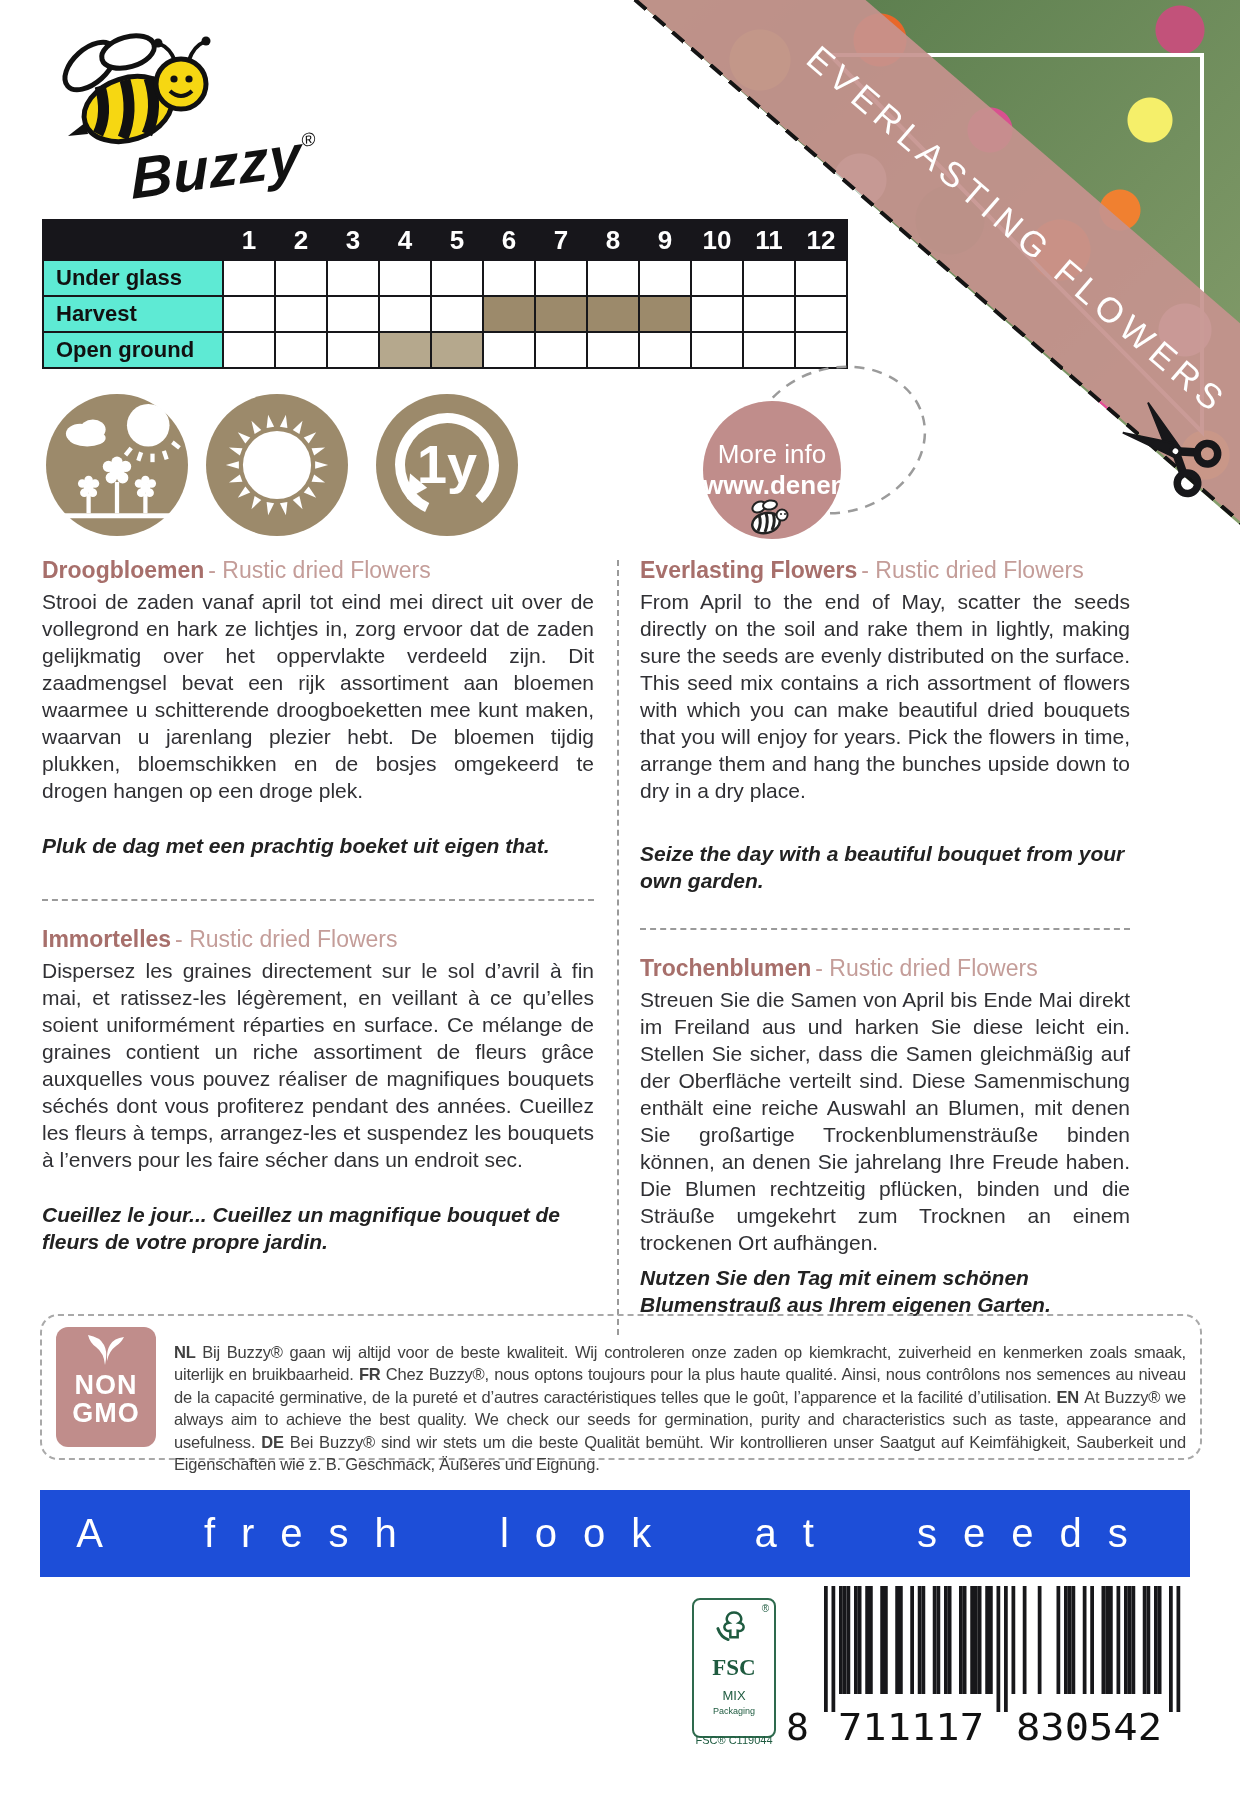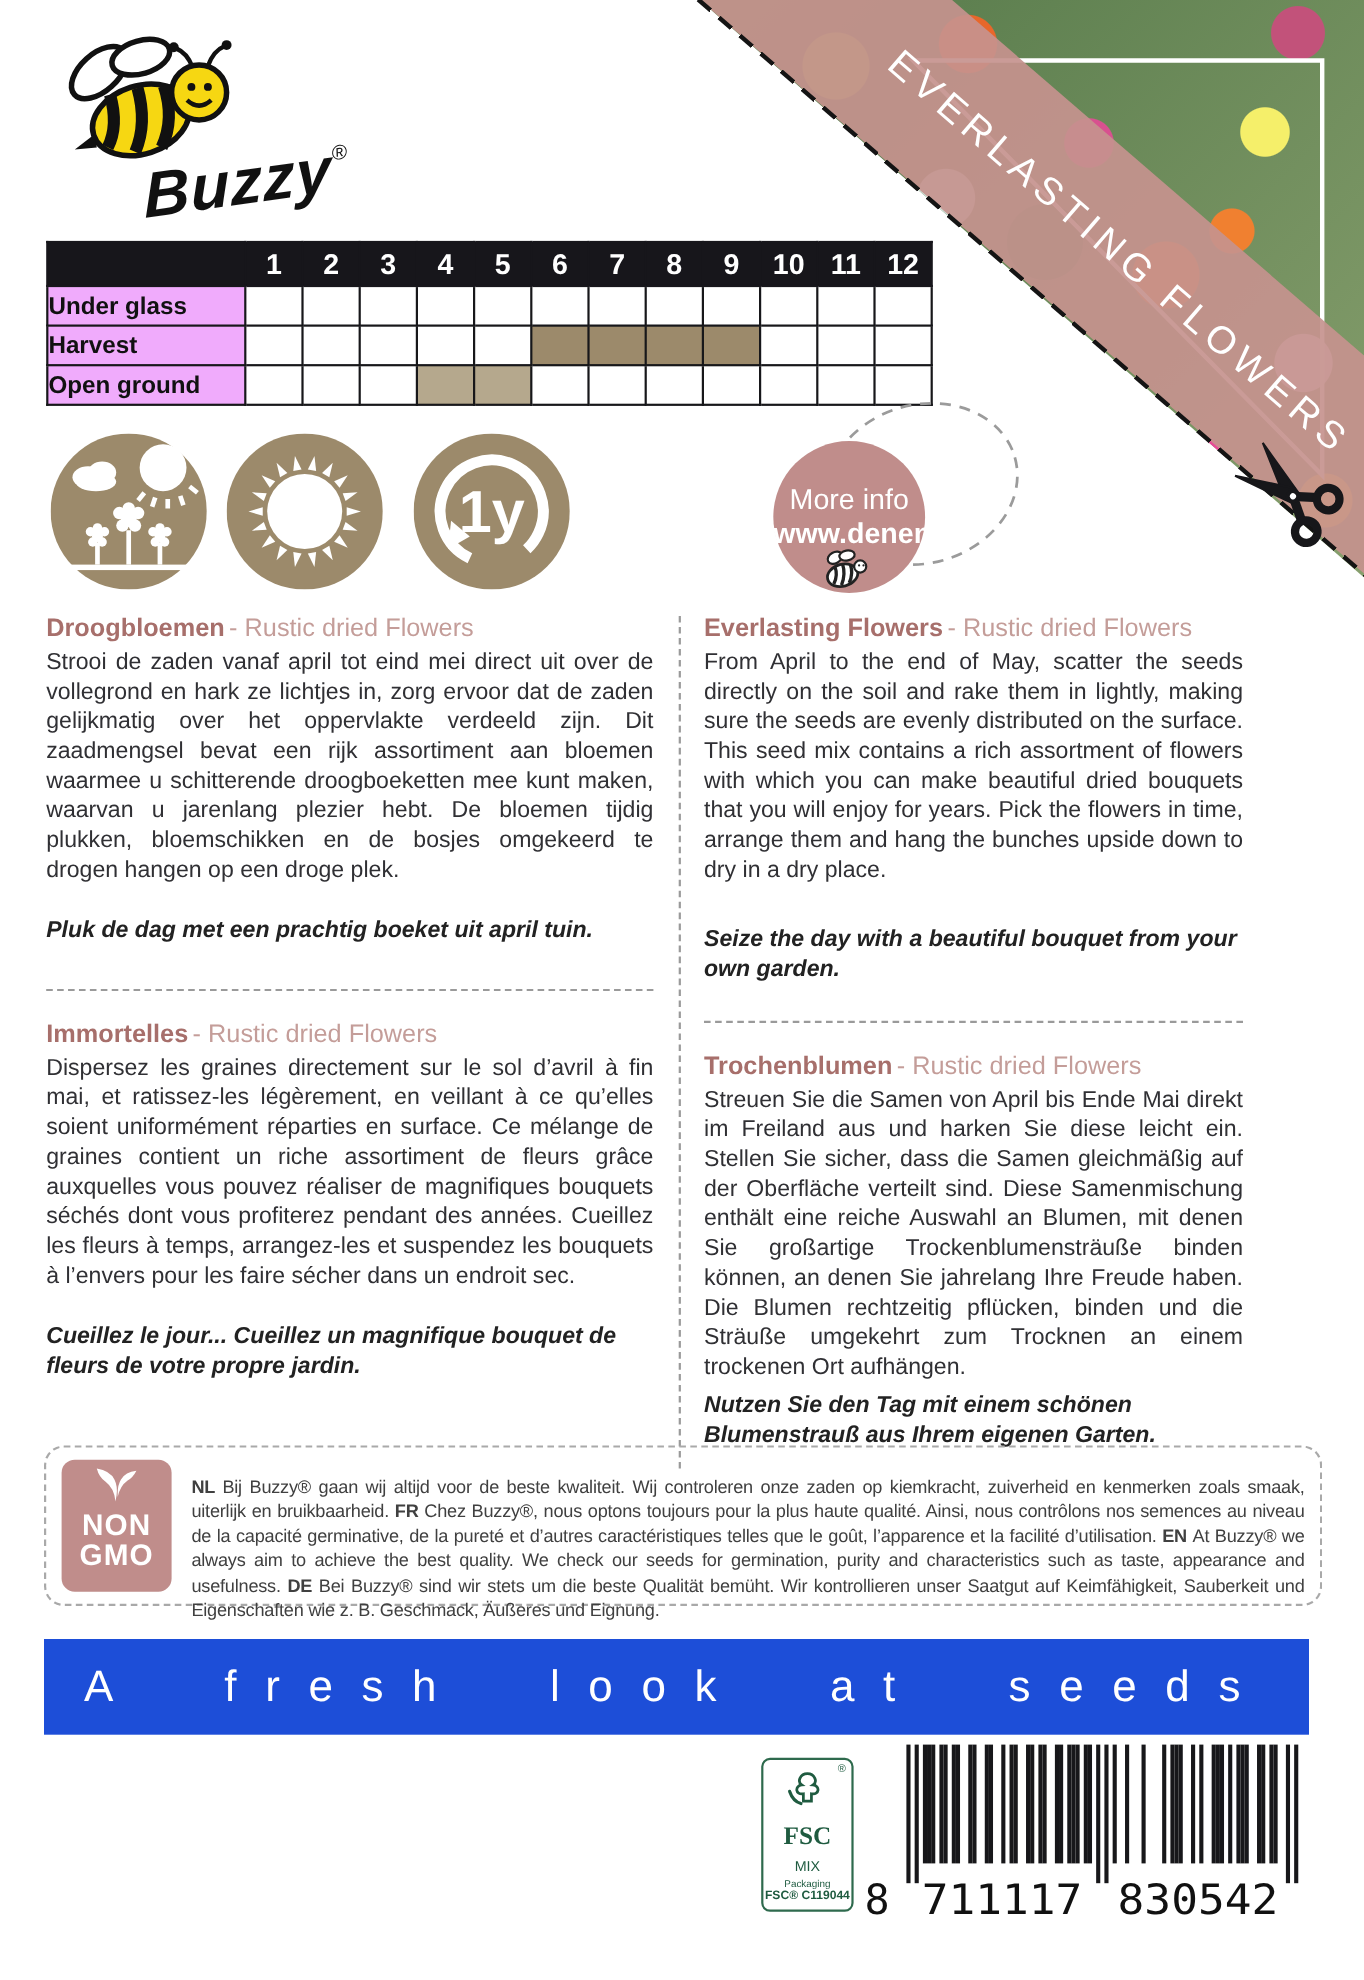--- a/index.html
+++ b/index.html
@@ -44,22 +44,22 @@
               font-style:italic;letter-spacing:1px;color:#111;
               transform:rotate(-8deg) skewX(-6deg);}
   .brand-text sup{font-size:19px;font-weight:400;vertical-align:28px;letter-spacing:0;}
 
   
   .calendar{position:absolute;left:42px;top:219px;border-collapse:collapse;}
   .calendar td,.calendar th{padding:0;}
   .calendar thead th{background:#17161b;color:#fff;font-size:26px;font-weight:bold;
                      height:38px;width:50px;border:2px solid #17161b;border-left:2px solid #8f8f8f;text-align:center;}
   .calendar thead th.corner-cell{width:178px;border-left:2px solid #17161b;}
-  .calendar tbody th{background:#f0abfc;border:2px solid #17171a;text-align:left;
-                     font-size:22px;font-weight:bold;height:34px;color:#111;}
+  .calendar tbody th{background:#5eead4;border:2px solid #17171a;text-align:left;
+                     padding-left:12px;font-size:22px;font-weight:bold;height:34px;color:#111;}
   .calendar tbody td{background:#fff;border:2px solid #17171a;width:50px;height:34px;}
   .calendar tbody td.f-light{background:#b5a88d;}
   .calendar tbody td.f-dark{background:#9c8a6b;}
 
   
   .picon{position:absolute;width:142px;height:142px;}
   #icon-grow{left:46px;top:394px;}
   #icon-sun{left:206px;top:394px;}
   #icon-annual{left:376px;top:394px;}
 
@@ -108,21 +108,21 @@
             word-spacing:40px;white-space:nowrap;overflow:hidden;font-weight:400;}
 
   
   .fsc{position:absolute;left:692px;top:1598px;width:84px;height:140px;border:2px solid #2e6a4d;
        border-radius:8px;box-sizing:border-box;text-align:center;color:#1f5b40;}
   .fsc .reg{position:absolute;right:5px;top:3px;font-size:10px;}
   .fsc .tree{margin-top:8px;height:44px;}
   .fsc .acr{font-family:"Liberation Serif",serif;font-size:23px;font-weight:bold;line-height:24px;}
   .fsc .mix{font-size:13px;font-weight:normal;margin-top:8px;}
   .fsc .pkg{font-size:9px;margin-top:3px;}
-  .fsc .lic{font-size:11px;font-weight:bold;margin-top:0;}
+  .fsc .lic{font-size:11px;font-weight:normal;margin-top:18px;}
   .barcode{position:absolute;left:778px;top:1582px;}
 </style>
 </head>
 <body>
 
 <div id="page">
 
   <div class="corner">
     <div class="photo"></div>
     <svg class="tri-outline" width="1240" height="700">
@@ -324,21 +324,21 @@
     <path d="M31 15 Q34 23 30 32" stroke="#222" stroke-width="3" fill="none"></path>
     <circle cx="40" cy="17" r="5.5" fill="#fff" stroke="#222" stroke-width="2"></circle>
     <circle cx="39" cy="16" r="1" fill="#222"></circle>
       <circle cx="43" cy="16" r="1" fill="#222"></circle>
   </svg>
 
   <div class="col col-left">
     <div class="b-nl">
       <h3><span>Droogbloemen</span><span class="sub">- Rustic dried Flowers</span></h3>
       <p class="body">Strooi de zaden vanaf april tot eind mei direct uit over de vollegrond en hark ze lichtjes in, zorg ervoor dat de zaden gelijkmatig over het oppervlakte verdeeld zijn. Dit zaadmengsel bevat een rijk assortiment aan bloemen waarmee u schitterende droogboeketten mee kunt maken, waarvan u jarenlang plezier hebt. De bloemen tijdig plukken, bloemschikken en de bosjes omgekeerd te drogen hangen op een droge plek.</p>
-      <p class="tag">Pluk de dag met een prachtig boeket uit april tuin.</p>
+      <p class="tag">Pluk de dag met een prachtig boeket uit eigen that.</p>
     </div>
     <div class="hdash"></div>
     <div class="b-fr">
       <h3 class="h2nd"><span>Immortelles</span><span class="sub">- Rustic dried Flowers</span></h3>
       <p class="body">Dispersez les graines directement sur le sol d’avril à fin mai, et ratissez-les légèrement, en veillant à ce qu’elles soient uniformément réparties en surface. Ce mélange de graines contient un riche assortiment de fleurs grâce auxquelles vous pouvez réaliser de magnifiques bouquets séchés dont vous profiterez pendant des années. Cueillez les fleurs à temps, arrangez-les et suspendez les bouquets à l’envers pour les faire sécher dans un endroit sec.</p>
       <p class="tag">Cueillez le jour... Cueillez un magnifique bouquet de fleurs de votre propre jardin.</p>
     </div>
   </div>
 
   <div class="vdash"></div>

